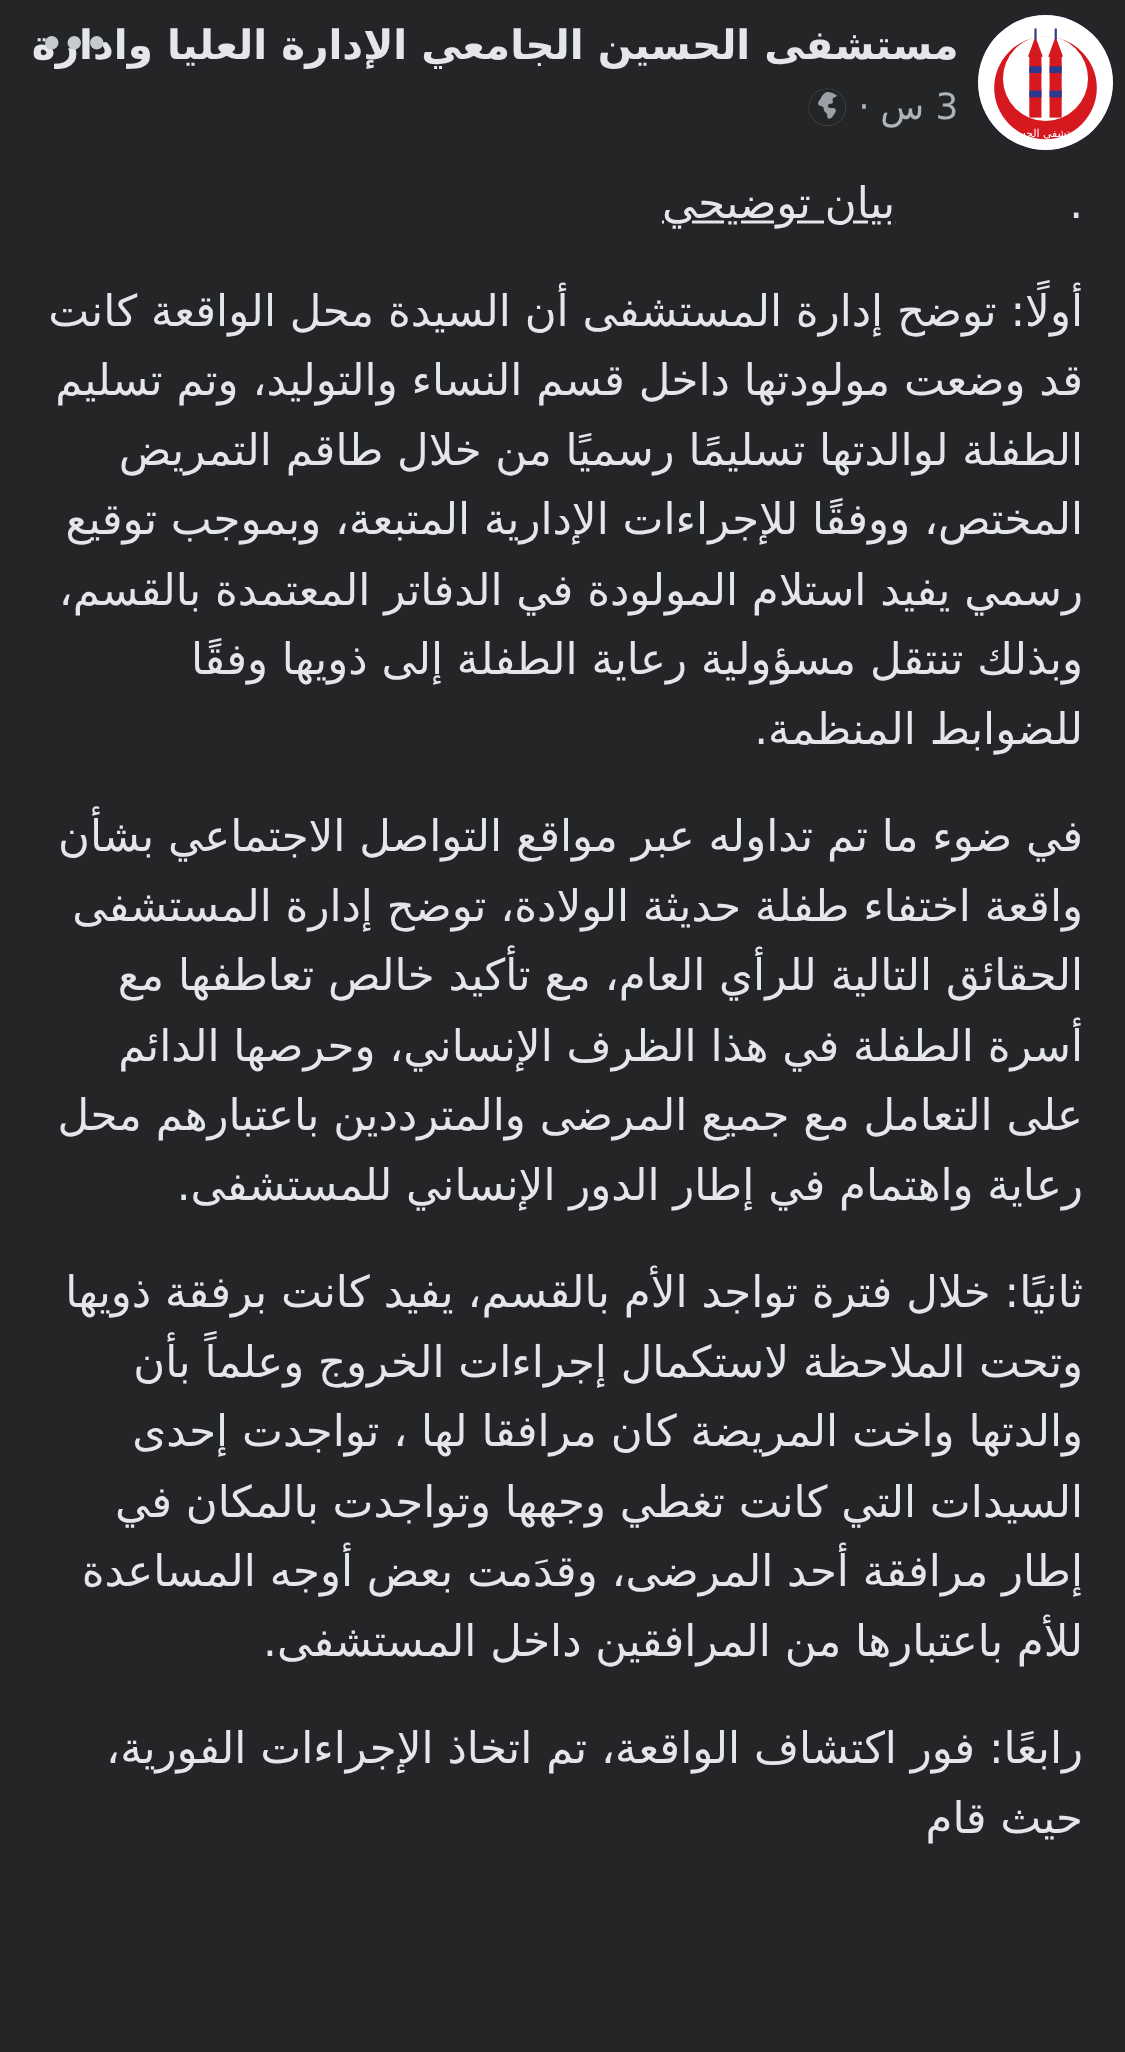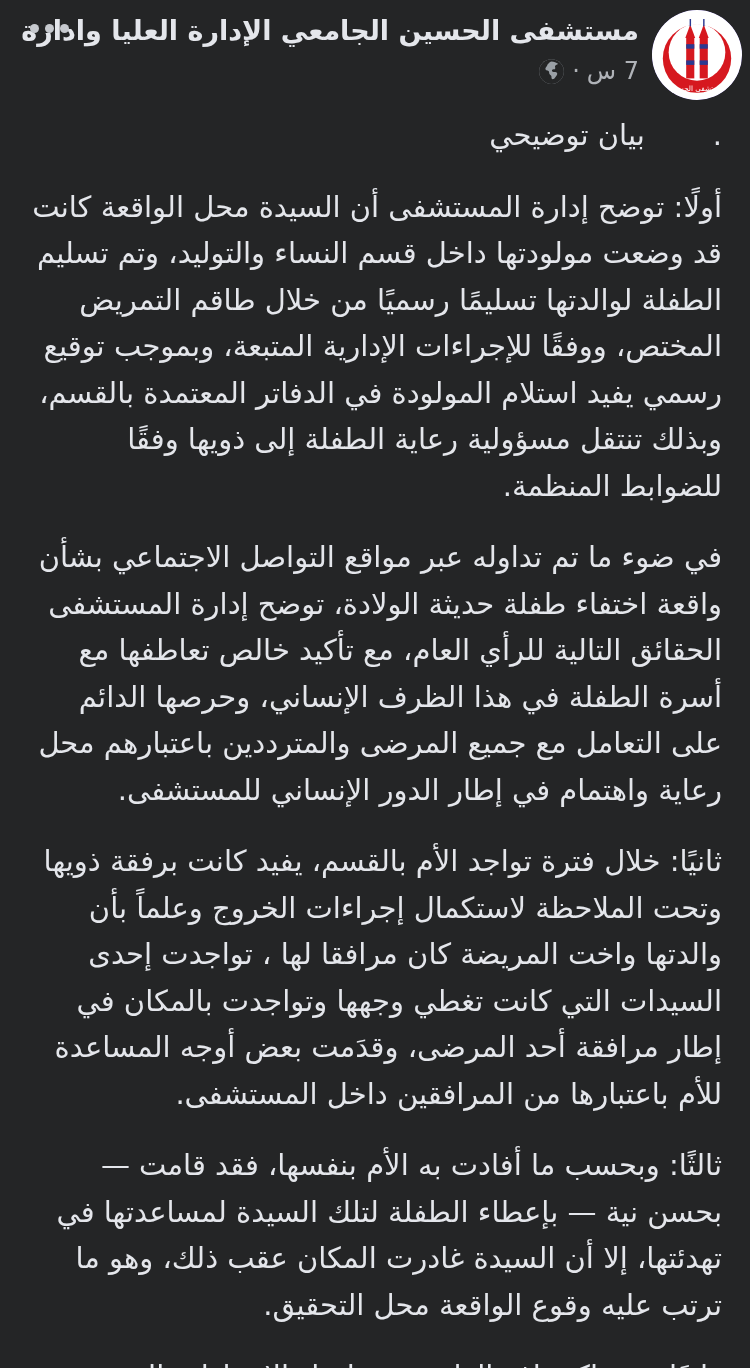--- a/index.html
+++ b/index.html
@@ -41,21 +41,21 @@
     width:9px; height:9px; border-radius:50%;
     background:#c6c9ce; display:block;
   }
   
   .post-body {
     padding:12px 28px 0 28px;
     color:#e4e6eb; font-size:29px; line-height:46.5px;
     text-align:right;
   }
   .title-line { display:flex; align-items:baseline; }
-  .title-text { margin-right:68px; }
+  .title-text { margin-right:116px;text-decoration:underline; }
   .post-body p { margin:0 0 25px 0; }
   .post-body p:last-child { margin-bottom:0; }
 </style>
 </head>
 <body>
 
 <div class="screen">
 
   <div class="post-header">
 
@@ -81,21 +81,21 @@
           <polygon points="57.5,16 52,31 63,31" fill="#d6181f"></polygon>
           <rect x="56.8" y="10" width="1.6" height="8" fill="#2b3990"></rect>
         </g>
         <text x="50" y="90" text-anchor="middle" font-size="8" fill="#ffffff" font-family="DejaVu Sans, sans-serif">مستشفى الحسين</text>
       </svg>
     </div>
 
     <div class="header-text">
       <div class="page-name">مستشفى الحسين الجامعي الإدارة العليا وادارة ...</div>
       <div class="meta-row">
-        <span>7 س</span>
+        <span>3 س</span>
         <span>·</span>
         <span class="globe">
           <svg viewBox="0 0 24 24" width="27" height="27">
             <circle cx="12" cy="12" r="11" fill="#9aa0a6"></circle>
             <path d="M12 1a11 11 0 0 0 0 22 11 11 0 0 0 0-22zm5.8 4.2c-.8 1-2 .8-2.6 1.8-.5.9.7 1.6 0 2.5-.6.8-1.8.2-2.6 1-.7.7.2 2 1.2 2 1.1 0 2.3-.4 3 .5.6.8.2 2-.5 2.8-.8 1-1.2 2.4-2.5 2.9-1.6.6-2-1-1.8-2.1.1-1-1.3-1.4-1.8-2.4-.4-.9-.1-2-.9-2.6-.8-.6-2.1-.3-2.6-1.3-.4-.9.2-2 .9-2.7.9-.9.5-1.6 1.4-2.4C9.8 4.3 11 3 12 3c2.2 0 4.3.8 5.8 2.2z" fill="#242526"></path>
           </svg>
         </span>
       </div>
     </div>
 
@@ -109,17 +109,16 @@
   <div class="post-body">
 
     <p class="title-line">
       <span>.</span>
       <span class="title-text">بيان توضيحي</span>
     </p>
 
     <p>أولًا: توضح إدارة المستشفى أن السيدة محل الواقعة كانت قد وضعت مولودتها داخل قسم النساء والتوليد، وتم تسليم الطفلة لوالدتها تسليمًا رسميًا من خلال طاقم التمريض المختص، ووفقًا للإجراءات الإدارية المتبعة، وبموجب توقيع رسمي يفيد استلام المولودة في الدفاتر المعتمدة بالقسم، وبذلك تنتقل مسؤولية رعاية الطفلة إلى ذويها وفقًا للضوابط المنظمة.</p>
     <p>في ضوء ما تم تداوله عبر مواقع التواصل الاجتماعي بشأن واقعة اختفاء طفلة حديثة الولادة، توضح إدارة المستشفى الحقائق التالية للرأي العام، مع تأكيد خالص تعاطفها مع أسرة الطفلة في هذا الظرف الإنساني، وحرصها الدائم على التعامل مع جميع المرضى والمترددين باعتبارهم محل رعاية واهتمام في إطار الدور الإنساني للمستشفى.</p>
     <p>ثانيًا: خلال فترة تواجد الأم بالقسم، يفيد كانت برفقة ذويها وتحت الملاحظة لاستكمال إجراءات الخروج وعلماً بأن والدتها واخت المريضة كان مرافقا لها ، تواجدت إحدى السيدات التي كانت تغطي وجهها وتواجدت بالمكان في إطار مرافقة أحد المرضى، وقدَمت بعض أوجه المساعدة للأم باعتبارها من المرافقين داخل المستشفى.</p>
-    <p>ثالثًا: وبحسب ما أفادت به الأم بنفسها، فقد قامت — بحسن نية — بإعطاء الطفلة لتلك السيدة لمساعدتها في تهدئتها، إلا أن السيدة غادرت المكان عقب ذلك، وهو ما ترتب عليه وقوع الواقعة محل التحقيق.</p>
     <p>رابعًا: فور اكتشاف الواقعة، تم اتخاذ الإجراءات الفورية، حيث قام</p>
   </div>
 
 </div>
 
 </body></html>

